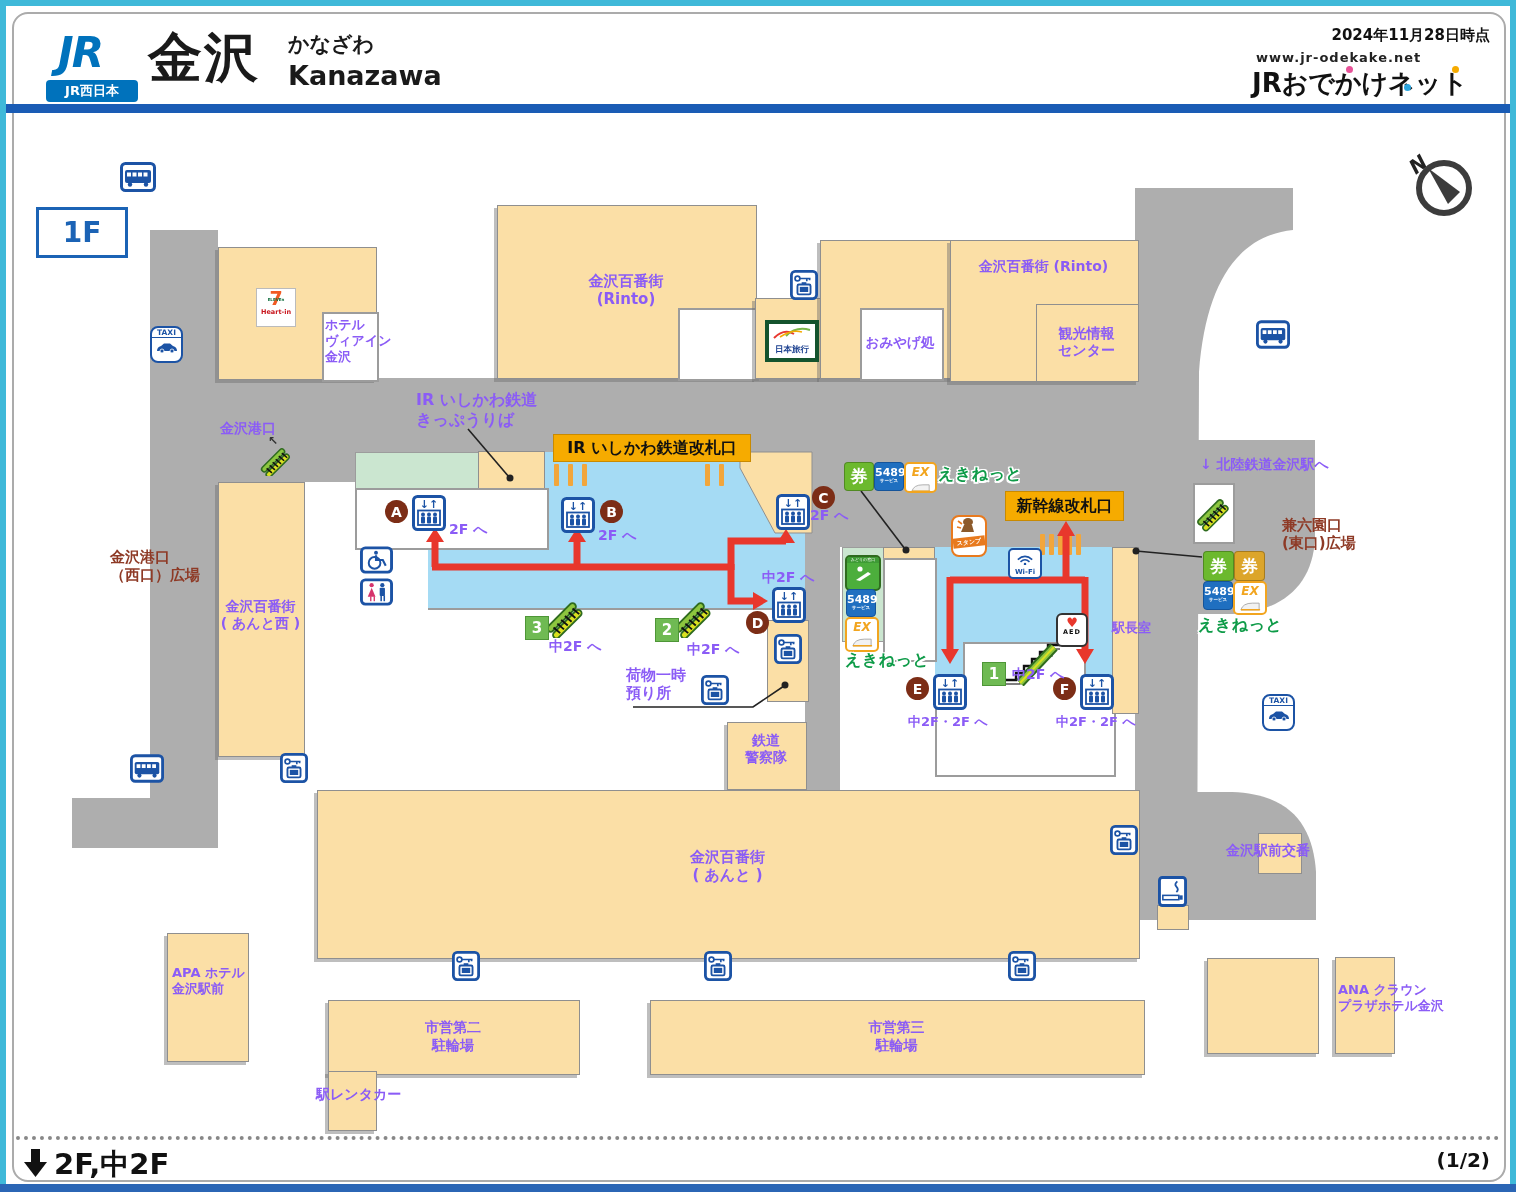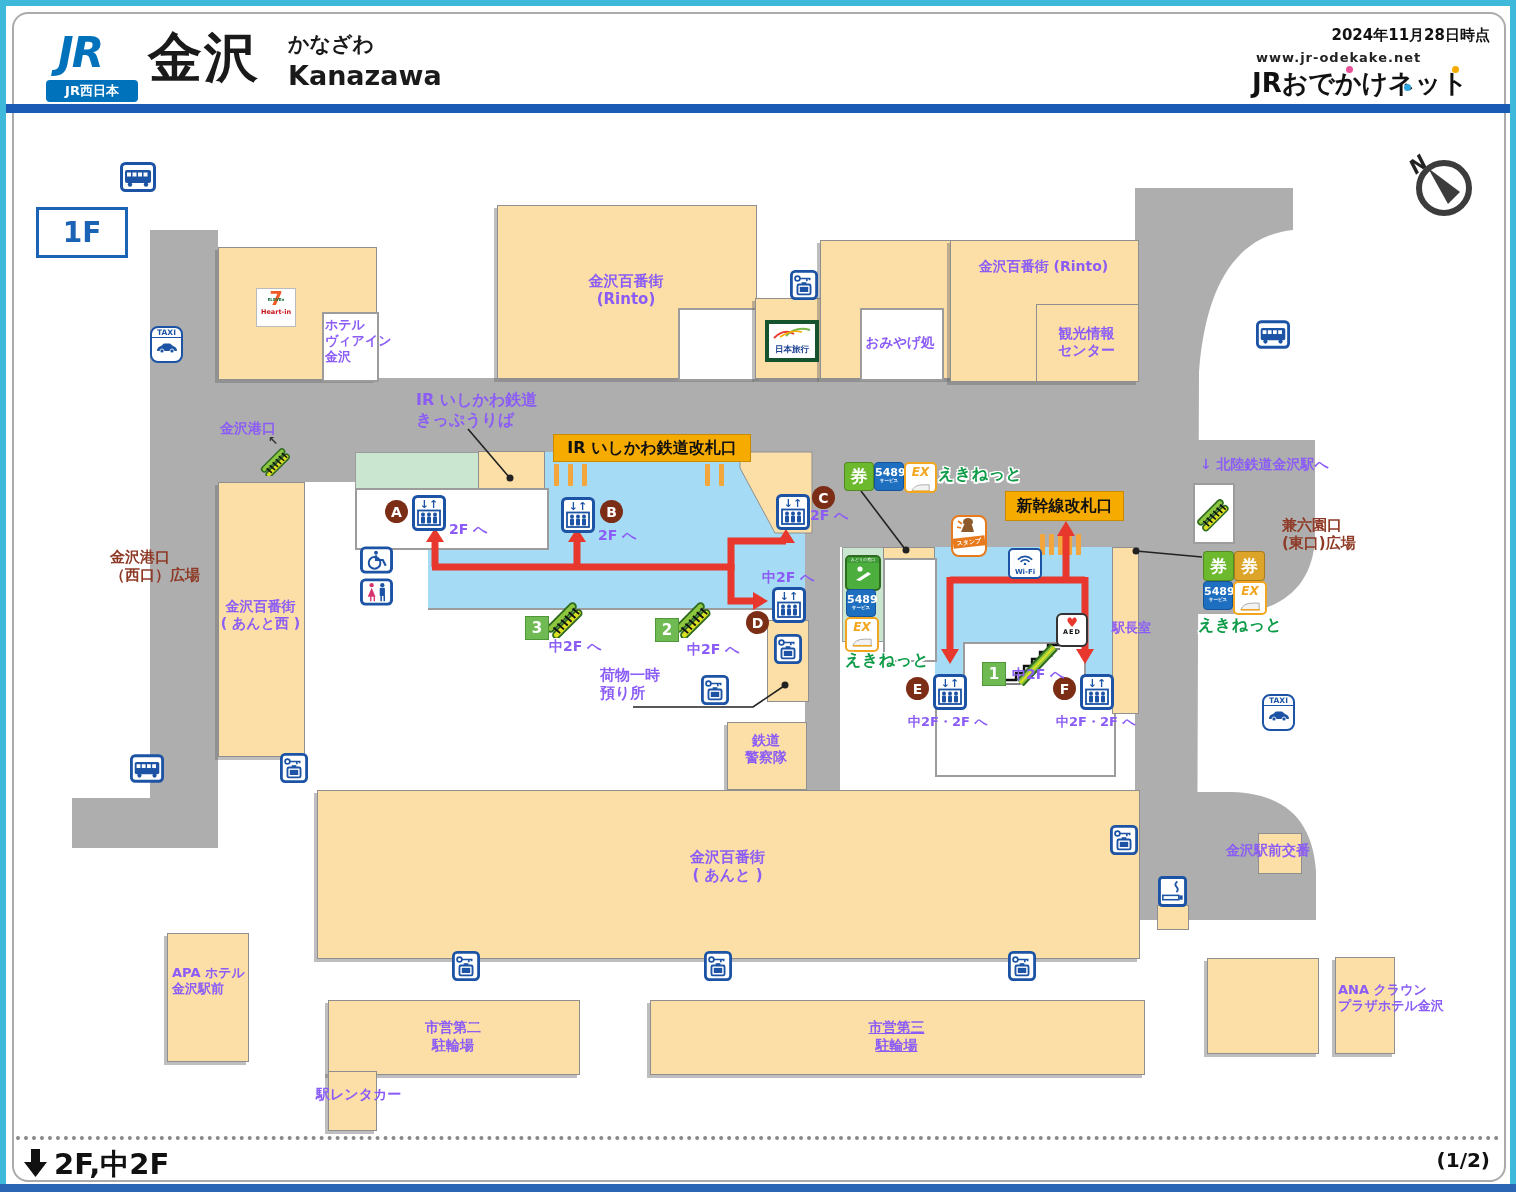--- a/index.html
+++ b/index.html
@@ -488,36 +488,36 @@
   <div class="ab t ml" style="left:325px;top:317px;font-size:13px;">ホテル
 ヴィアイン
 金沢</div>
   <div class="ab t ml" style="left:416px;top:390px;font-size:16px;">IR いしかわ鉄道
 きっぷうりば</div>
   <div class="ab t" style="left:220px;top:420px;">金沢港口</div>
   <div class="ab t ml dr" style="left:110px;top:548px;font-size:15px;">金沢港口
 （西口）広場</div>
   <div class="ab t ml" style="left:218px;top:598px;width:85px;text-align:center;">金沢百番街
 ( あんと西 )</div>
-  <div class="ab t ml" style="left:600px;top:666px;font-size:15px;">荷物一時
+  <div class="ab t ml" style="left:626px;top:666px;font-size:15px;">荷物一時
 預り所</div>
   <div class="ab t ml ctr" style="left:727px;top:722px;width:78px;height:54px;">鉄道
 警察隊</div>
   <div class="ab t" style="left:1112px;top:620px;width:56px;font-size:13px;">駅長室</div>
   <div class="ab t" style="left:1200px;top:456px;width:220px;">↓ 北陸鉄道金沢駅へ</div>
   <div class="ab t ml dr" style="left:1282px;top:516px;font-size:15px;">兼六園口
 (東口)広場</div>
   <div class="ab t ml" style="left:317px;top:848px;width:821px;text-align:center;font-size:15px;">金沢百番街
 ( あんと )</div>
   <div class="ab t ml" style="left:172px;top:965px;font-size:13px;">APA ホテル
 金沢駅前</div>
   <div class="ab t ml ctr" style="left:328px;top:1000px;width:250px;height:73px;">市営第二
 駐輪場</div>
   <div class="ab t" style="left:316px;top:1086px;">駅レンタカー</div>
-  <div class="ab t ml ctr" style="left:650px;top:1000px;width:493px;height:73px;text-decoration:underline;">市営第三
+  <div class="ab t ml ctr" style="left:650px;top:1000px;width:493px;height:73px;">市営第三
 駐輪場</div>
   <div class="ab t ml" style="left:1338px;top:982px;font-size:13px;">ANA クラウン
 プラザホテル金沢</div>
   <div class="ab t" style="left:1226px;top:842px;">金沢駅前交番</div>
 
   <div class="ab" style="left:16px;top:1136px;width:1484px;height:0;border-top:4px dotted #888;"></div>
   <svg class="ab" style="left:24px;top:1148px" width="24" height="30">
     <rect x="7" y="1" width="9" height="14" fill="#111"></rect>
       <polygon points="0,14 23,14 11.5,29" fill="#111"></polygon>
   </svg>

